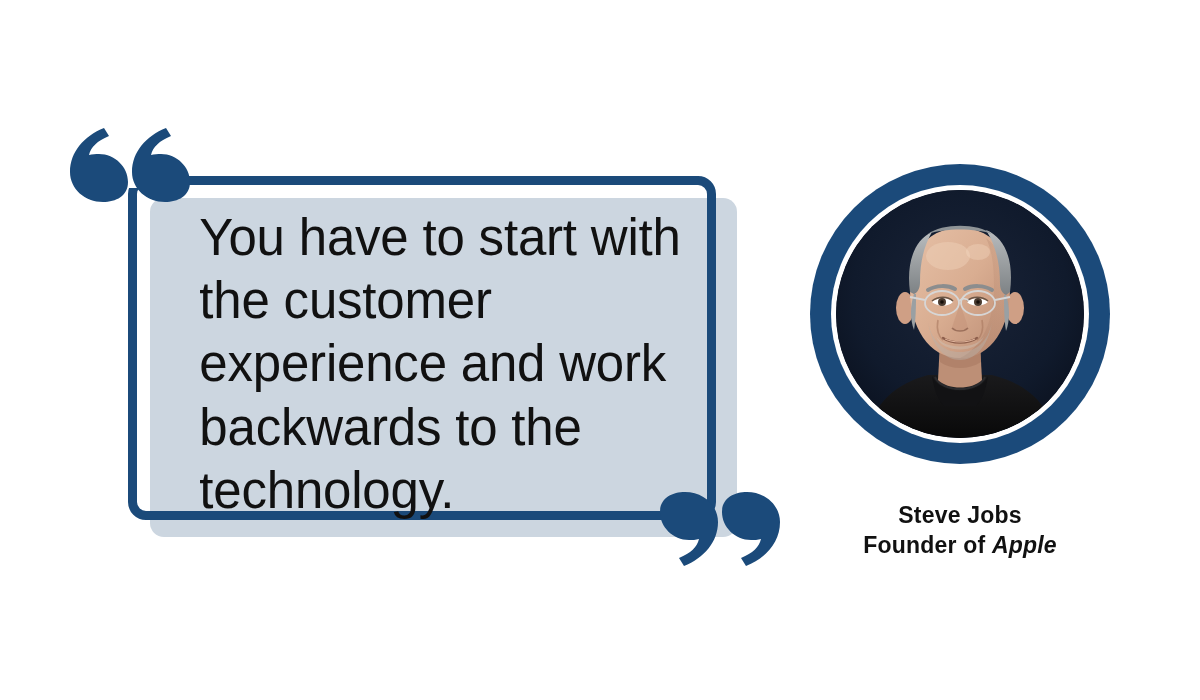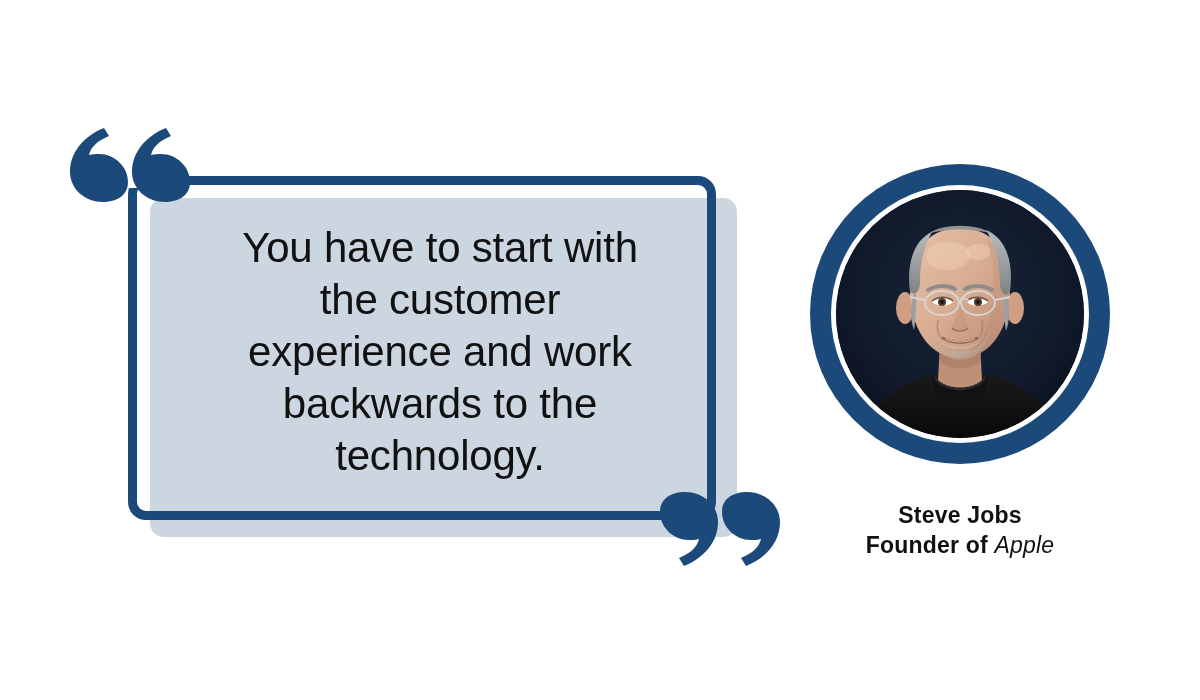--- a/index.html
+++ b/index.html
@@ -84,29 +84,29 @@
     display: block;
   }
   .quote-marks.close .qmark {
     transform: rotate(180deg);
   }
 
   
   .quote-text {
     position: absolute;
     left: 160px;
-    top: 192px;
+    top: 204px;
     width: 560px;
     height: 320px;
     display: flex;
     align-items: center;
     justify-content: center;
-    text-align: center;
+    text-align: left;
     color: #111111;
-    font-size: 42px;
+    font-size: 51px;
     line-height: 1.24;
     font-weight: 400;
     letter-spacing: -0.2px;
     white-space: pre-line;
   }
 
   
   .author-block {
     position: absolute;
     left: 800px;
@@ -166,21 +166,21 @@
     top: 518px;
     width: 320px;
     text-align: center;
     font-size: 23px;
     font-weight: bold;
     color: #111111;
     letter-spacing: 0.2px;
   }
   .author-role em {
     font-style: italic;
-    font-weight: normal;
+    font-weight: bold;
   }
 </style>
 </head>
 <body>
 
 <div class="card">
 
   <div class="quote-block">
 
     <div class="quote-panel"></div>

